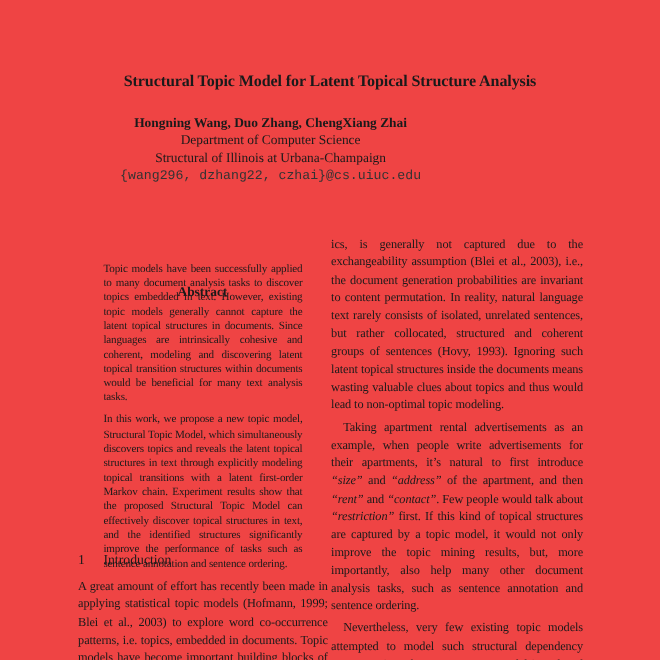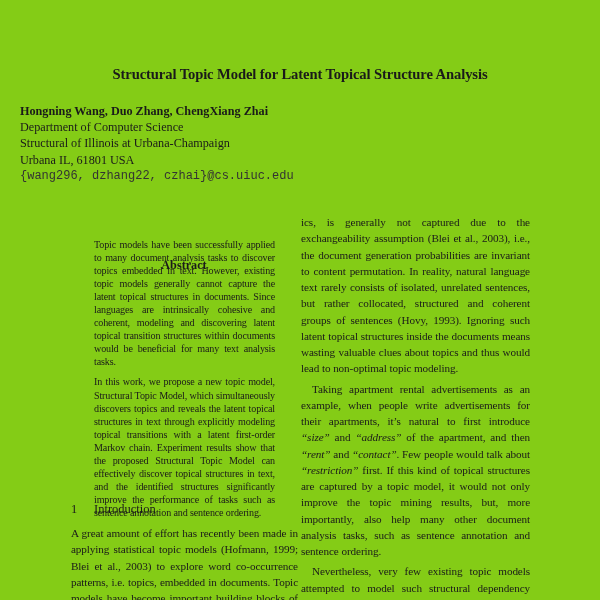--- a/index.html
+++ b/index.html
@@ -12,40 +12,40 @@
       height: 600px;
       overflow: hidden;
       position: relative;
       font-family: "Liberation Serif", "DejaVu Serif", serif;
       color: #1a1a1a;
     }
     .page {
       position: absolute;
       left: 0; top: 0;
       width: 600px; height: 600px;
-      background: #84cc16;
+      background: #ef4444;
     }
     .title {
       position: absolute;
       top: 66px;
       left: 0;
       width: 600px;
       text-align: center;
       font-weight: bold;
       font-size: 14.6px;
       letter-spacing: -0.1px;
     }
     .authors-block {
       position: absolute;
       top: 103px;
       left: 0;
       width: 492px;
+      text-align: center;
       font-size: 12.2px;
       line-height: 16.2px;
-      margin-left: 20px;
     }
     .authors-block .authors {
       font-weight: bold;
     }
     .authors-block .email {
       font-family: "Liberation Mono", "DejaVu Sans Mono", monospace;
       font-size: 12px;
       color: #333;
     }
     .abstract-heading {
@@ -115,21 +115,20 @@
 <body>
 
 <div class="page">
 
   <div class="title">Structural Topic Model for Latent Topical Structure Analysis</div>
 
   <div class="authors-block">
     <div class="authors">Hongning Wang, Duo Zhang, ChengXiang Zhai</div>
     <div>Department of Computer Science</div>
     <div>Structural of Illinois at Urbana-Champaign</div>
-    <div>Urbana IL, 61801 USA</div>
     <div class="email">{wang296, dzhang22, czhai}@cs.uiuc.edu</div>
   </div>
 
   <div class="abstract-heading">Abstract</div>
 
   <div class="abstract-body">
     <p>Topic models have been successfully applied to many document analysis tasks to discover topics embedded in text. However, existing topic models generally cannot capture the latent topical structures in documents. Since languages are intrinsically cohesive and coherent, modeling and discovering latent topical transition structures within documents would be beneficial for many text analysis tasks.</p>
     <p>In this work, we propose a new topic model, Structural Topic Model, which simultaneously discovers topics and reveals the latent topical structures in text through explicitly modeling topical transitions with a latent first-order Markov chain. Experiment results show that the proposed Structural Topic Model can effectively discover topical structures in text, and the identified structures significantly improve the performance of tasks such as sentence annotation and sentence ordering.</p>
   </div>
 

